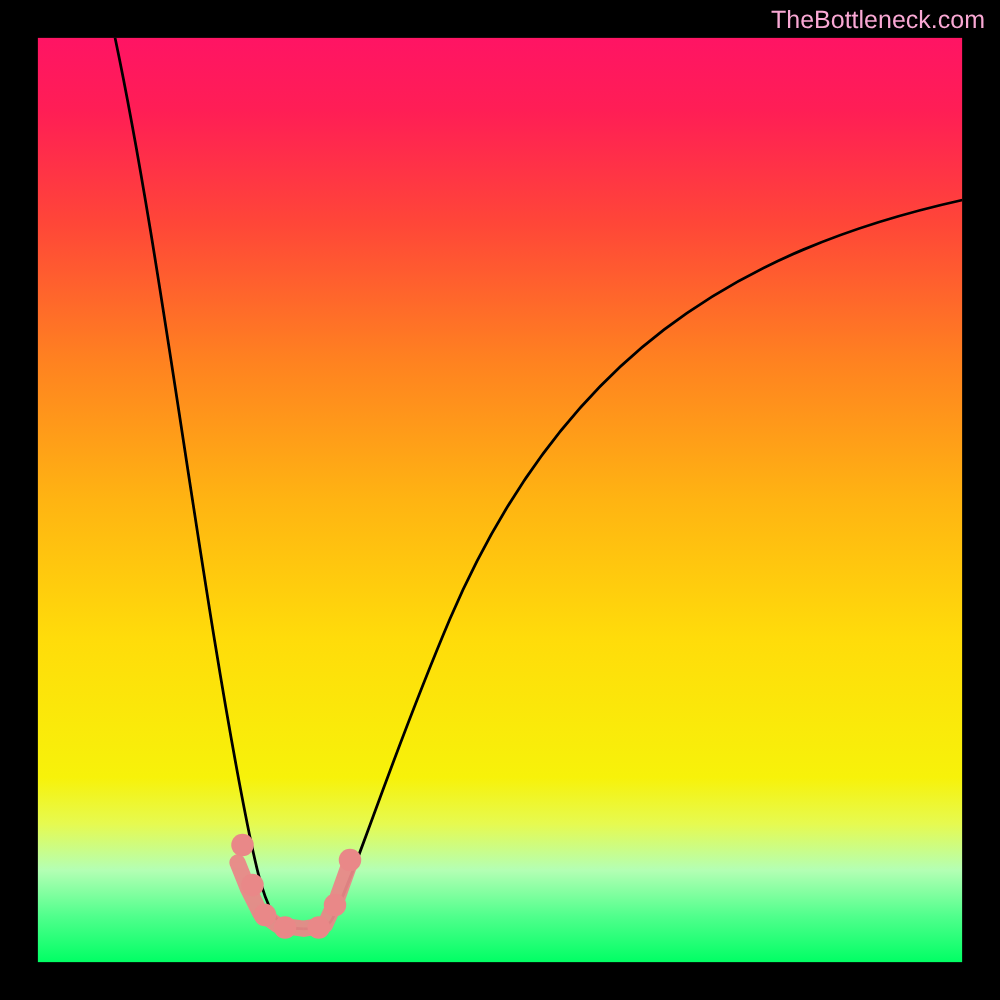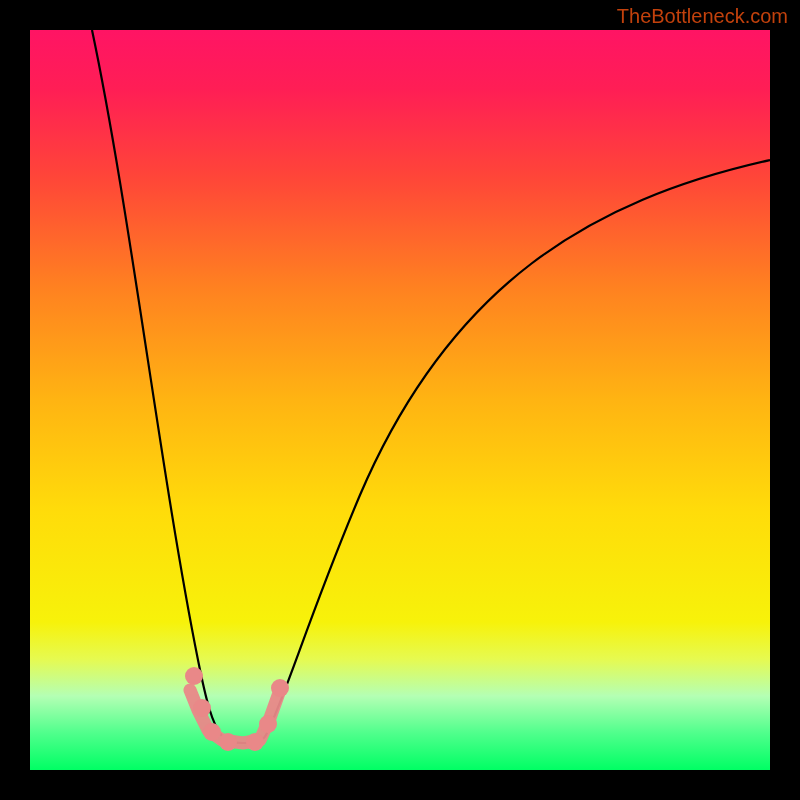--- a/index.html
+++ b/index.html
@@ -10,21 +10,21 @@
     .container {
       width: 800px;
       height: 800px;
       background-color: #000;
       position: relative;
     }
     .watermark {
       position: absolute;
       top: 5px;
       right: 12px;
-      color: #c2410c;
+      color: #f9a8d4;
       font-size: 20px;
       z-index: 10;
     }
     .plot-area {
       position: absolute;
       top: 30px;
       left: 30px;
       width: 740px;
       height: 740px;
       overflow: hidden;

